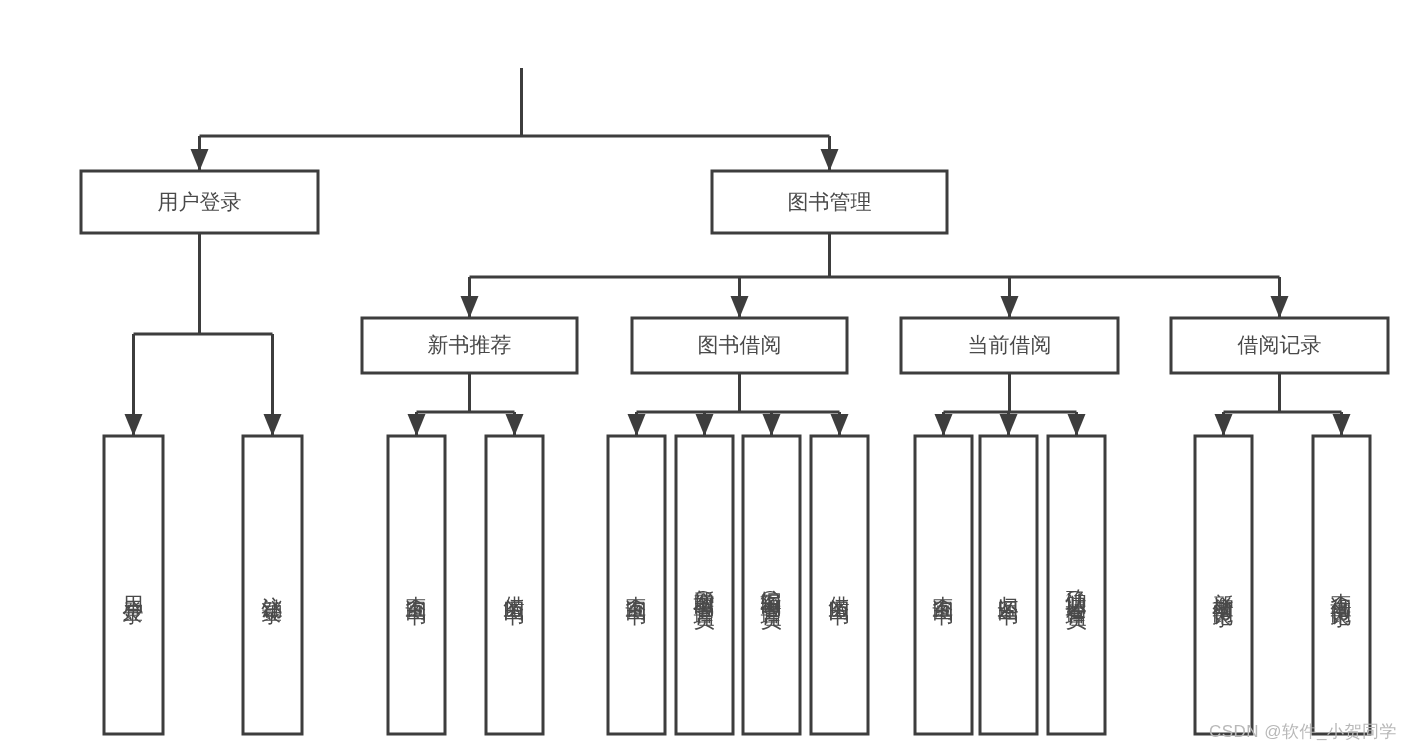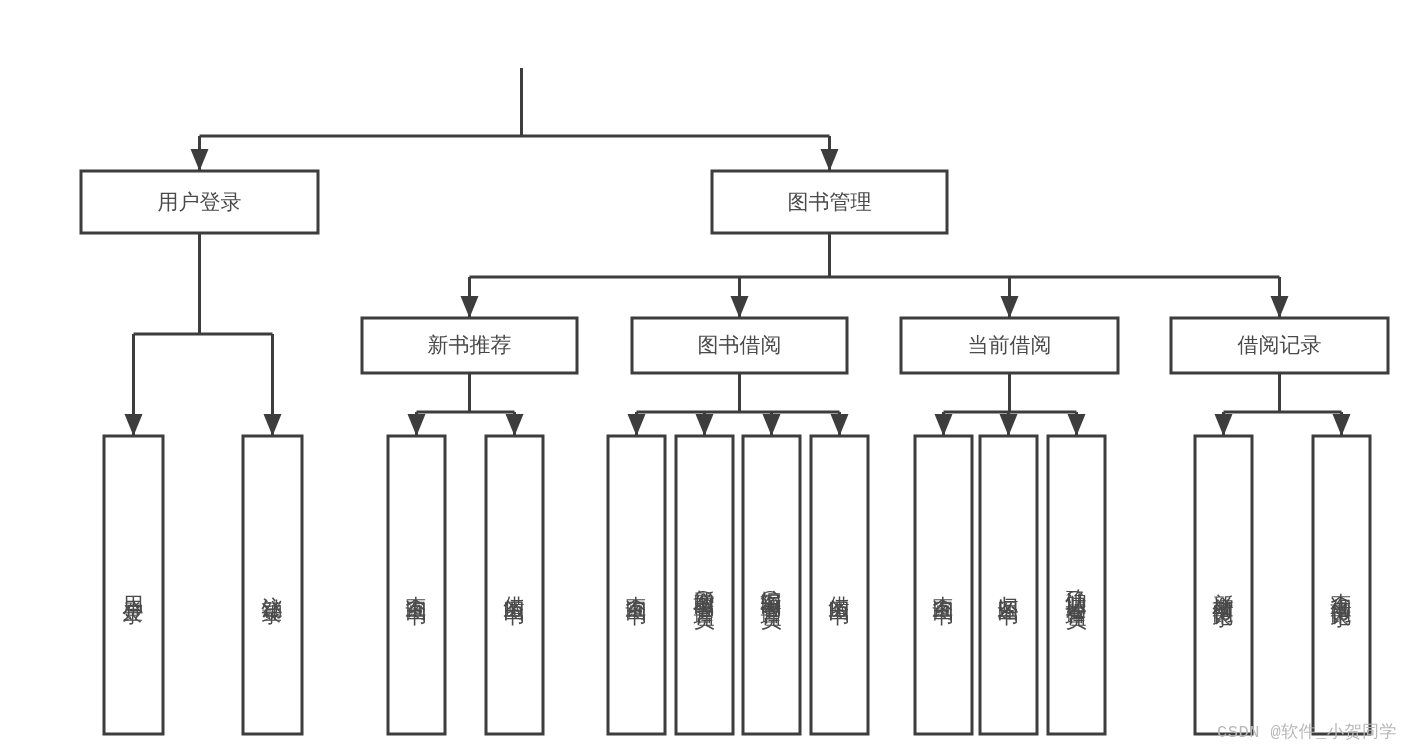--- a/index.html
+++ b/index.html
@@ -38,21 +38,21 @@
     display:flex;
     align-items:center;
     justify-content:center;
     white-space:nowrap;
     pointer-events:none;
   }
   .watermark{
     position:absolute;
     right:8px;
     bottom:4px;
-    font-family:Liberation Mono, monospace;
+    font-family:Liberation Sans, sans-serif;
     font-size:17px;
     color:#b8b8b8;
     white-space:nowrap;
     letter-spacing:0.5px;
   }
 </style>
 </head>
 <body>
 
 <div id="diagram-root">

